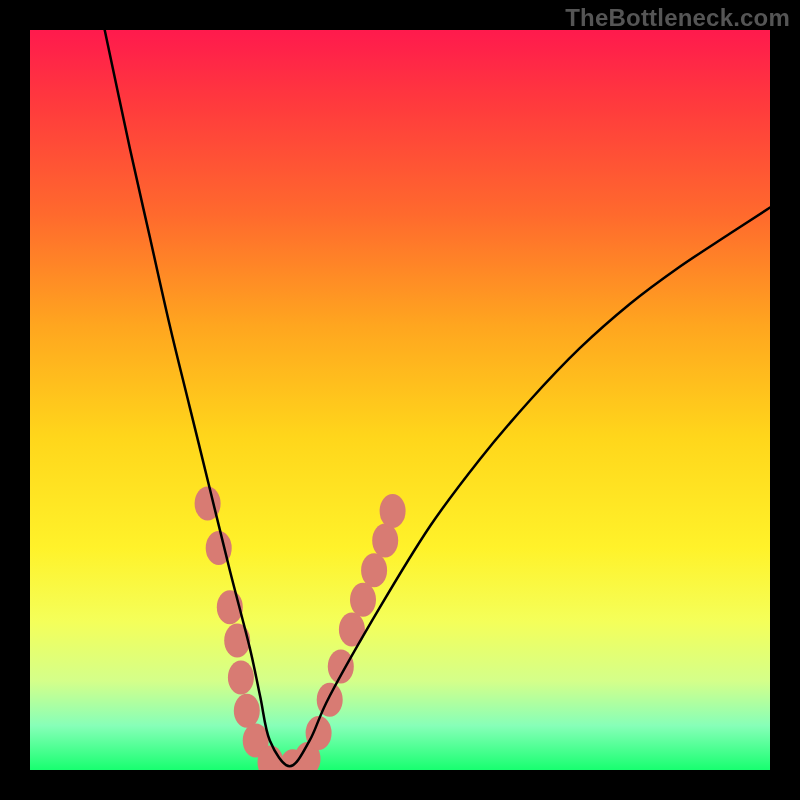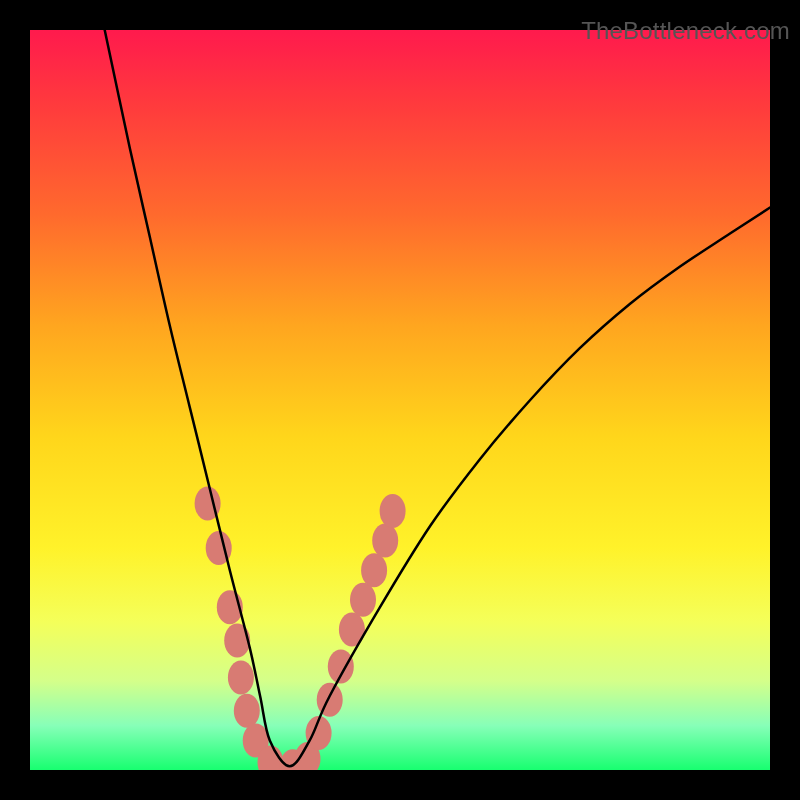--- a/index.html
+++ b/index.html
@@ -32,25 +32,25 @@
       #ffa61f 40%,
       #ffd61b 55%,
       #fff22a 70%,
       #f4ff5a 80%,
       #d4ff8a 88%,
       #87ffb8 94%,
       #18ff70 100%);
   }
   .watermark {
     position: absolute;
-    top: 17px;
+    top: 4px;
     right: 10px;
     color: #555;
     font-size: 24px;
-    font-weight: 400;
+    font-weight: 700;
     letter-spacing: 0.2px;
     z-index: 20;
   }
   svg.curves {
     position: absolute;
     left: 0;
     top: 0;
     width: 740px;
     height: 740px;
     z-index: 10;

